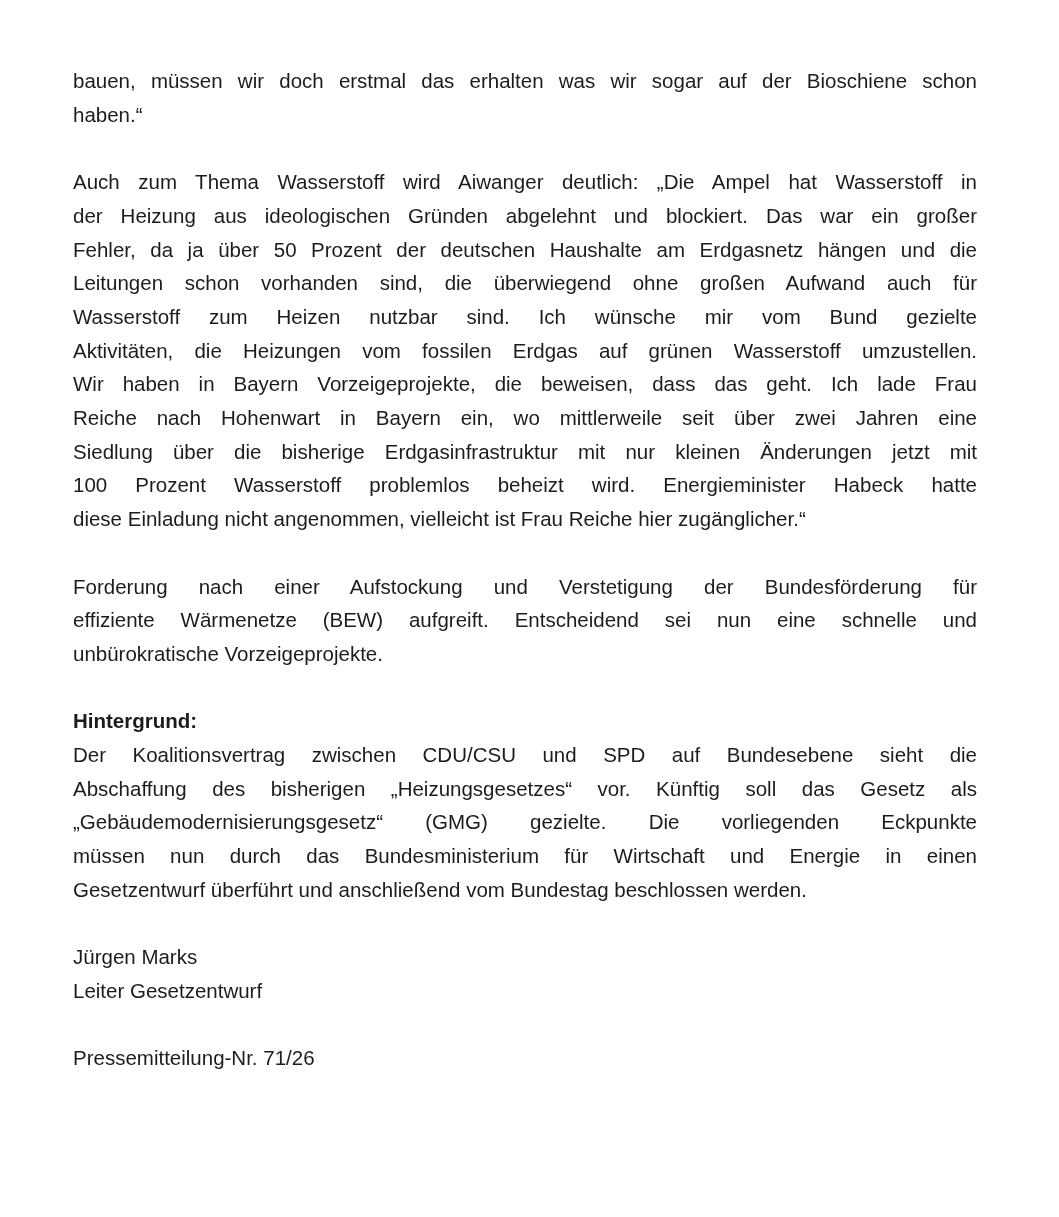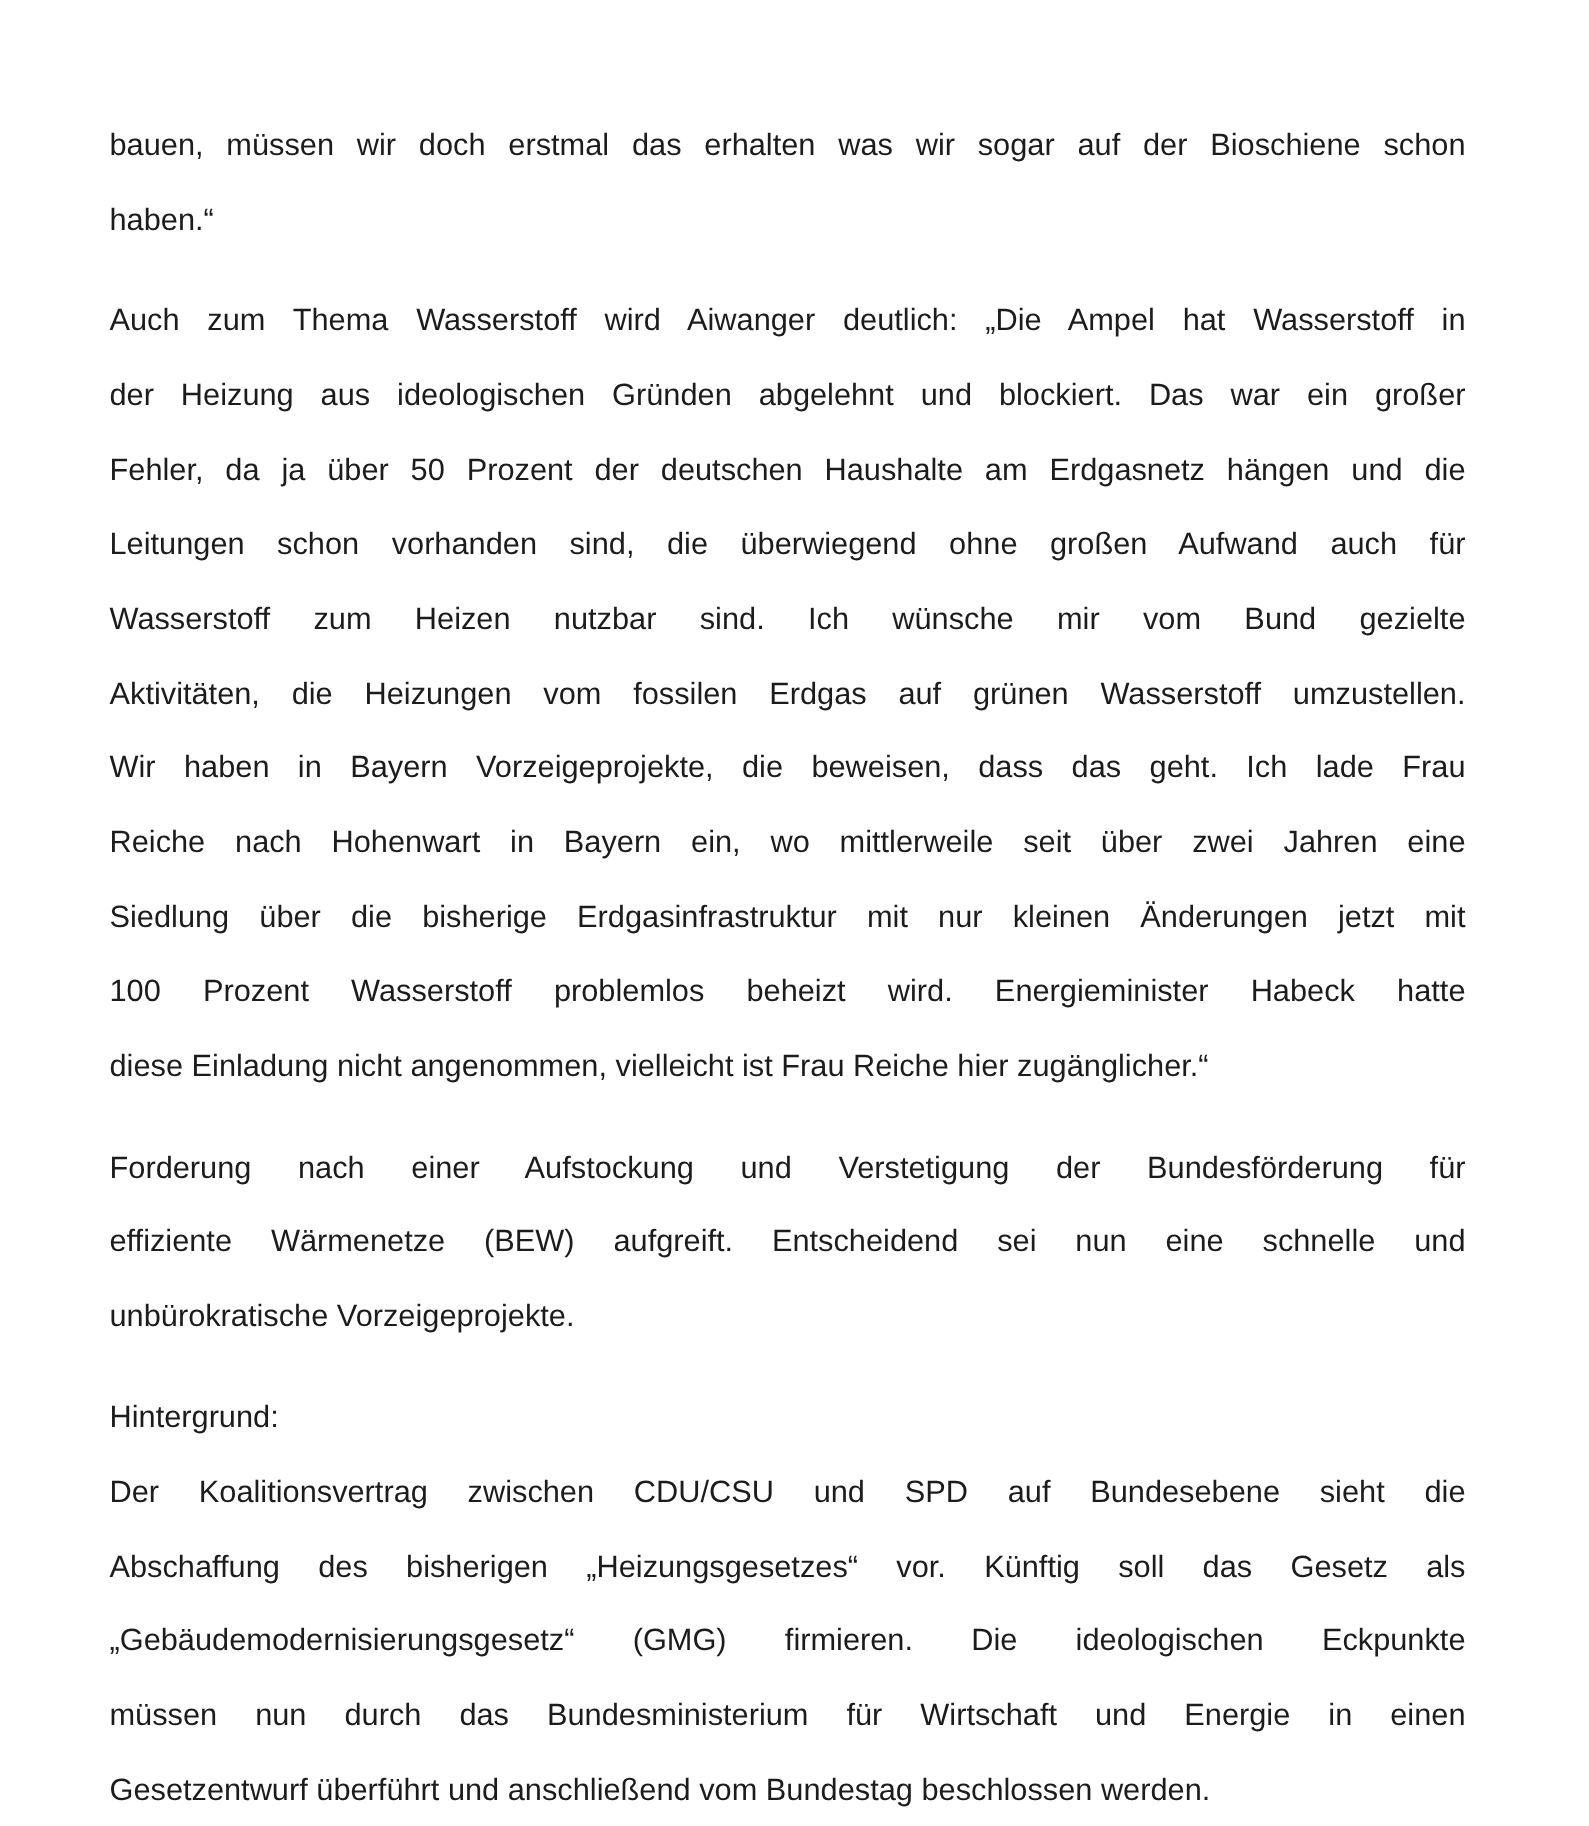--- a/index.html
+++ b/index.html
@@ -27,29 +27,28 @@
   .para:last-child {
     margin-bottom: 0;
   }
   .line {
     font-size: 20.5px;
     line-height: 33.7px;
     text-align: justify;
     text-align-last: justify;
     -moz-text-align-last: justify;
     word-spacing: normal;
-    margin-top: 16px;
   }
   .line.no-stretch {
     text-align: left;
     text-align-last: left;
     -moz-text-align-last: left;
   }
   .line.heading {
-    font-weight: normal;
+    font-weight: bold;
   }
 </style>
 </head>
 <body style="color: rgb(28, 28, 28); background: rgb(255, 255, 255);">
 
 <main class="page" id="text-container">
     <div class="para">
       <div class="line">bauen, müssen wir doch erstmal das erhalten was wir sogar auf der Bioschiene schon</div>
       <div class="line no-stretch">haben.“</div>
     </div>
@@ -68,21 +67,21 @@
     </div>
     <div class="para">
       <div class="line">Forderung nach einer Aufstockung und Verstetigung der Bundesförderung für</div>
       <div class="line">effiziente Wärmenetze (BEW) aufgreift. Entscheidend sei nun eine schnelle und</div>
       <div class="line no-stretch">unbürokratische Vorzeigeprojekte.</div>
     </div>
     <div class="para">
       <div class="line heading no-stretch">Hintergrund:</div>
       <div class="line">Der Koalitionsvertrag zwischen CDU/CSU und SPD auf Bundesebene sieht die</div>
       <div class="line">Abschaffung des bisherigen „Heizungsgesetzes“ vor. Künftig soll das Gesetz als</div>
-      <div class="line">„Gebäudemodernisierungsgesetz“ (GMG) firmieren. Die ideologischen Eckpunkte</div>
+      <div class="line">„Gebäudemodernisierungsgesetz“ (GMG) gezielte. Die vorliegenden Eckpunkte</div>
       <div class="line">müssen nun durch das Bundesministerium für Wirtschaft und Energie in einen</div>
       <div class="line no-stretch">Gesetzentwurf überführt und anschließend vom Bundestag beschlossen werden.</div>
     </div>
     <div class="para">
       <div class="line no-stretch">Jürgen Marks</div>
       <div class="line no-stretch">Leiter Gesetzentwurf</div>
     </div>
     <div class="para">
       <div class="line no-stretch">Pressemitteilung-Nr. 71/26</div>
     </div>

